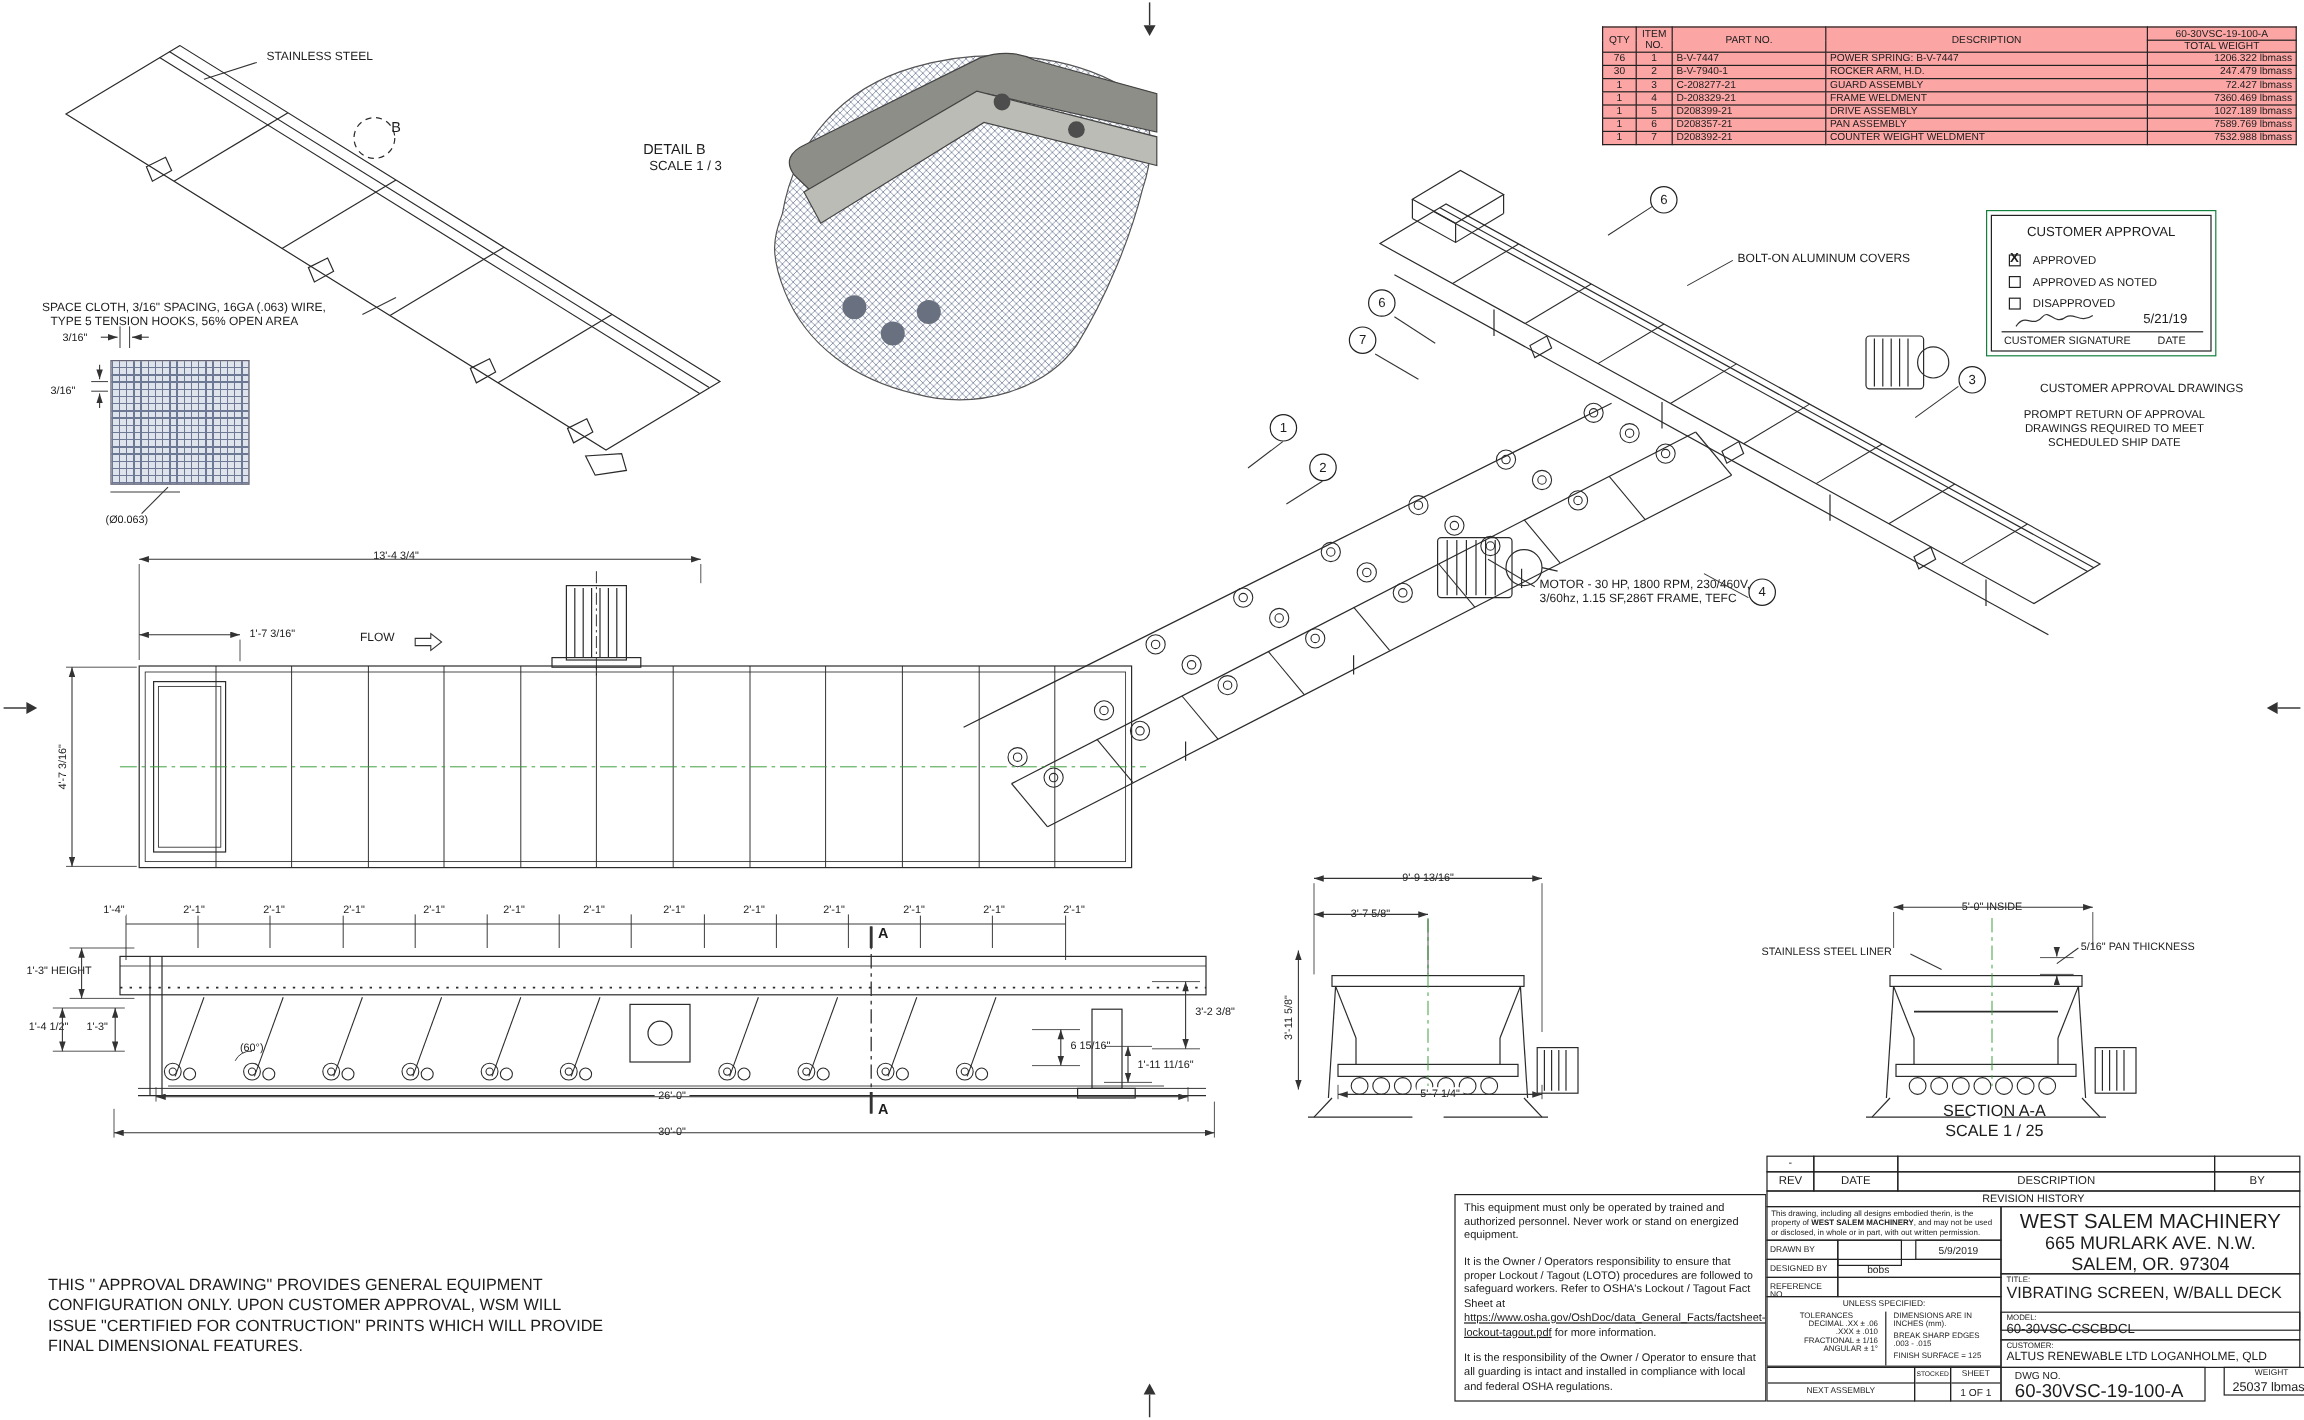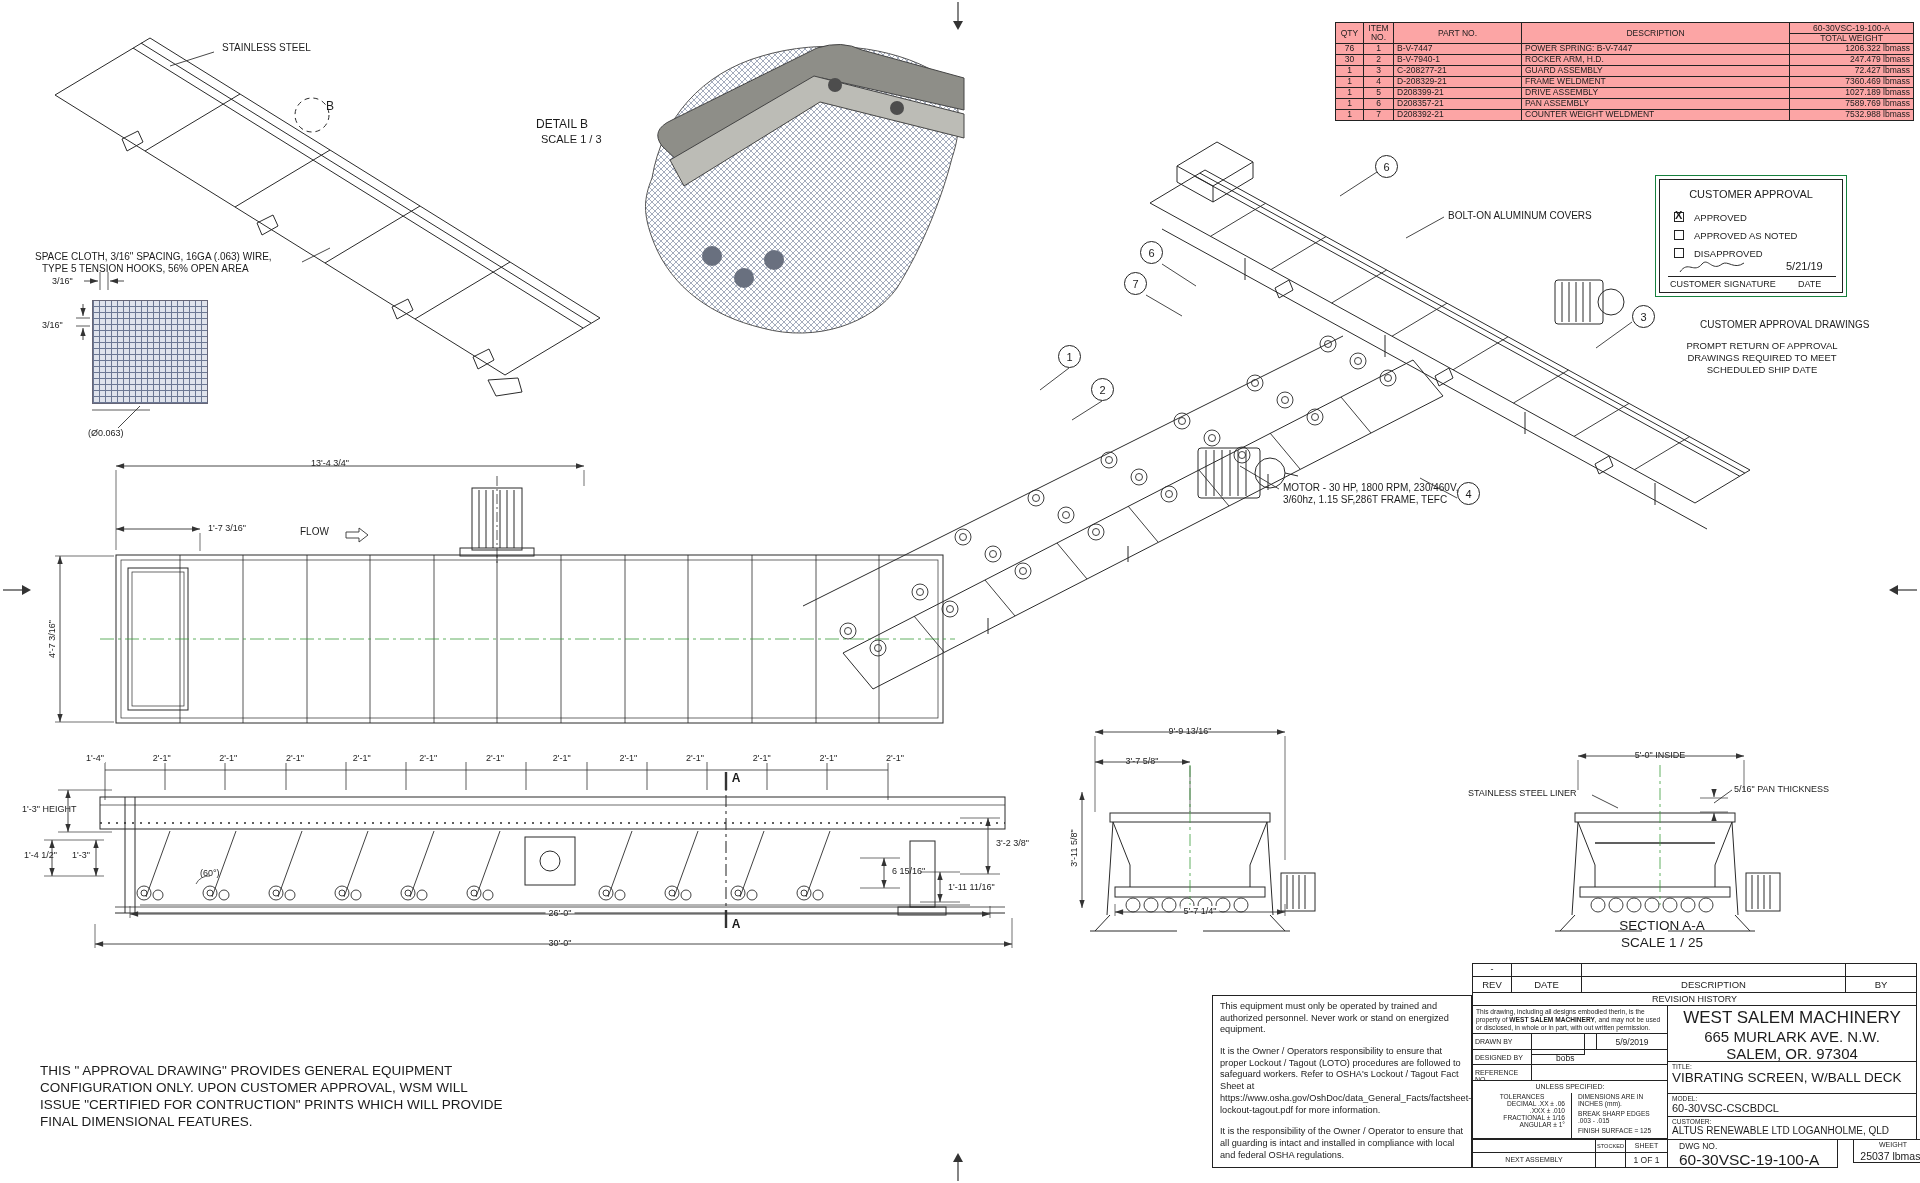--- a/index.html
+++ b/index.html
@@ -33,21 +33,21 @@
   
   .appr-outer { position:absolute; left:1655px; top:175px; width:192px; height:122px;
     border:1px solid #15803d; padding:3px; z-index:3; background:#fff; }
   .appr-inner { border:1.3px solid #222; width:100%; height:100%; position:relative; }
   .chk { position:absolute; width:10px; height:10px; border:1.1px solid #222; }
   .chkmark { position:absolute; left:0px; top:-4px; font-size:11px; font-weight:bold; }
   
   .safety { position:absolute; left:1212px; top:995px; width:260px; height:173px;
     border:1.2px solid #222; padding:5px 7px; font-size:9.2px; line-height:1.27; z-index:3; background:#fff;}
   .safety p { margin-bottom:10px; }
-  .osha-link { }
+  .osha-link { text-decoration:underline; }
   
   .tb { position:absolute; left:1472px; top:963px; width:445px; height:205px; z-index:3; background:#fff; }
   .cell { position:absolute; border:1px solid #222; overflow:hidden; }
   .chain { left:85px; top:753px; width:820px; display:flex; justify-content:space-between; z-index:3; }
   .chain span { font-size:9px; background:#fff; padding:0 1px; }
 </style>
 </head>
 <body>
 
 <svg style="left:18px;top:22px" width="620" height="400" viewBox="0 0 620 400" fill="none" stroke="#2b2b2b" stroke-width="1">
@@ -693,21 +693,21 @@
       <div>.003 - .015</div>
       <div style="margin-top:3px">FINISH SURFACE = 125</div>
     </div>
   </div>
 
   <div class="cell" style="left:195px;top:42px;width:250px;height:57px;text-align:center">
     <div style="font-size:17px;margin-top:2px">WEST SALEM MACHINERY</div>
     <div style="font-size:15px">665 MURLARK AVE. N.W.</div>
     <div style="font-size:15px">SALEM, OR. 97304</div>
   </div>
-  <div class="cell" style="left:195px;top:98px;width:250px;height:33px;padding:1px 4px">
+  <div class="cell" style="left:195px;top:98px;width:250px;height:48px;padding:1px 4px">
     <div style="font-size:6.6px">TITLE:</div>
     <div style="font-size:13.5px">VIBRATING SCREEN, W/BALL DECK</div>
   </div>
   <div class="cell" style="left:195px;top:130px;width:250px;height:24px;padding:1px 4px">
     <div style="font-size:6.6px">MODEL:</div>
     <div style="font-size:11px">60-30VSC-CSCBDCL</div>
   </div>
   <div class="cell" style="left:195px;top:153px;width:250px;height:24px;padding:1px 4px">
     <div style="font-size:6.6px">CUSTOMER:</div>
     <div style="font-size:10px">ALTUS RENEWABLE LTD LOGANHOLME, QLD</div>

